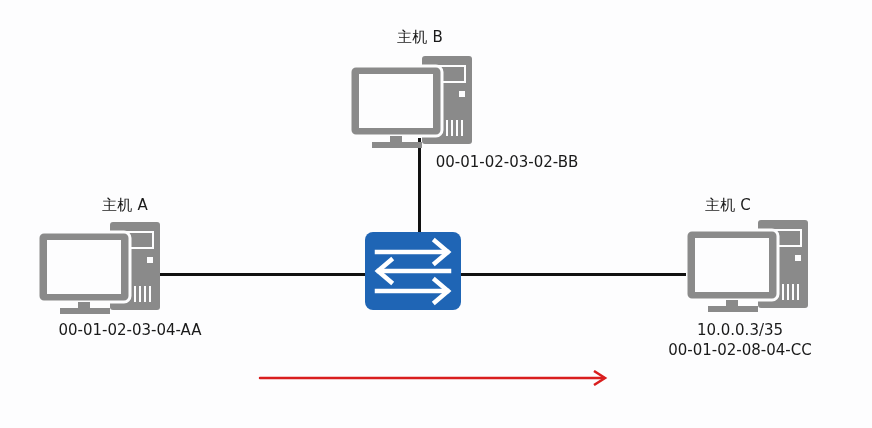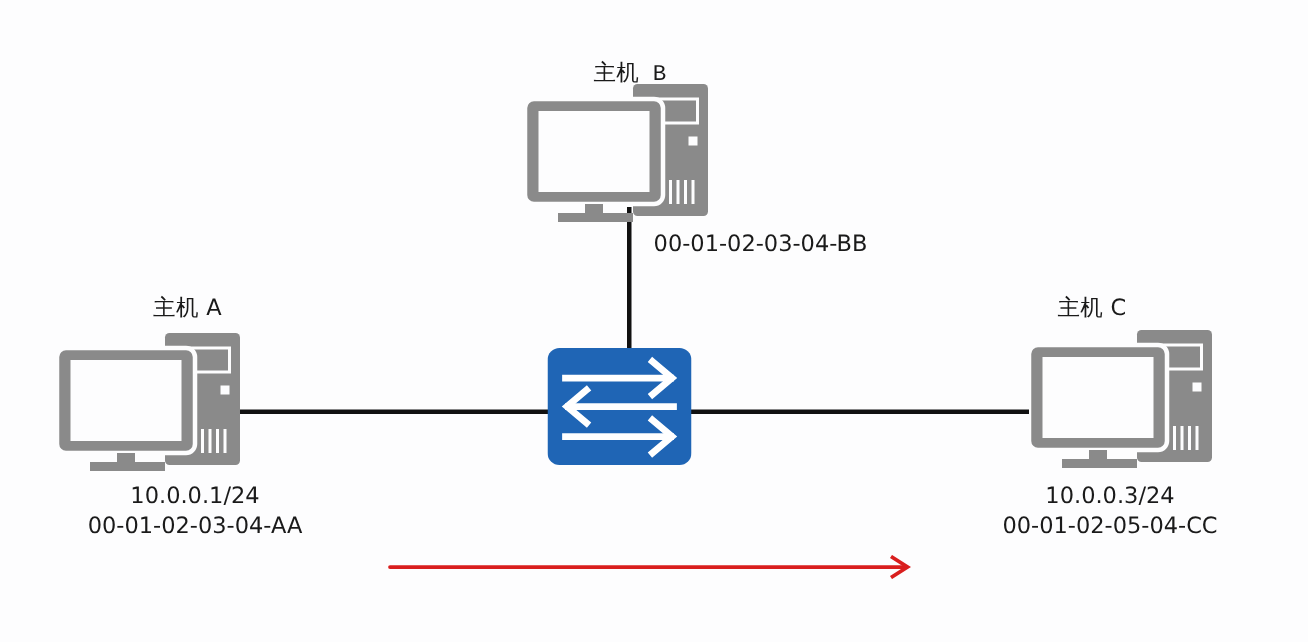--- a/index.html
+++ b/index.html
@@ -13,40 +13,40 @@
   .wire { background: #111; }
   svg { display: block; }
 </style>
 </head>
 <body>
 
 <div class="abs wire" style="left:158px; top:273px; width:210px; height:3px;"></div>
 <div class="abs wire" style="left:458px; top:273px; width:232px; height:3px;"></div>
 <div class="abs wire" style="left:418px; top:138px; width:3px; height:96px;"></div>
 
-<div class="abs label" style="left:380px; top:39px; width:80px;font-family:Liberation Mono, monospace;">主机 B</div>
+<div class="abs label" style="left:380px; top:28px; width:80px;">主机 B</div>
 <div class="abs" style="left:350px; top:56px;">
   <svg width="130" height="96" viewBox="0 0 130 96">
     <rect x="72" y="0" width="50" height="88" rx="3" fill="#8a8a8a"></rect>
     <rect x="80" y="10" width="35" height="16" fill="none" stroke="#fdfdfe" stroke-width="2"></rect>
     <rect x="109" y="35" width="6" height="6" fill="#fdfdfe"></rect>
     <g fill="#fdfdfe">
         <rect x="96" y="64" width="2" height="16"></rect>
         <rect x="101" y="64" width="2" height="16"></rect>
         <rect x="106" y="64" width="2" height="16"></rect>
         <rect x="111" y="64" width="2" height="16"></rect>
       </g>
     <rect x="0" y="10" width="92" height="70" rx="6" fill="#8a8a8a" stroke="#fdfdfe" stroke-width="3"></rect>
     <rect x="9" y="18" width="74" height="54" fill="#fdfdfe"></rect>
     <rect x="40" y="80" width="12" height="6" fill="#8a8a8a"></rect>
     <rect x="22" y="86" width="50" height="6" fill="#8a8a8a"></rect>
   </svg>
 </div>
 <div class="abs addr" style="left:412px; top:152px; width:190px;">
-  <div>00-01-02-03-04-BB</div>
+  <div>00-01-02-03-02-BB</div>
 </div>
 
 <div class="abs label" style="left:85px; top:196px; width:80px;">主机 A</div>
 <div class="abs" style="left:38px; top:222px;">
   <svg width="130" height="96" viewBox="0 0 130 96">
     <rect x="72" y="0" width="50" height="88" rx="3" fill="#8a8a8a"></rect>
     <rect x="80" y="10" width="35" height="16" fill="none" stroke="#fdfdfe" stroke-width="2"></rect>
     <rect x="109" y="35" width="6" height="6" fill="#fdfdfe"></rect>
     <g fill="#fdfdfe">
         <rect x="96" y="64" width="2" height="16"></rect>
@@ -54,21 +54,20 @@
         <rect x="106" y="64" width="2" height="16"></rect>
         <rect x="111" y="64" width="2" height="16"></rect>
       </g>
     <rect x="0" y="10" width="92" height="70" rx="6" fill="#8a8a8a" stroke="#fdfdfe" stroke-width="3"></rect>
     <rect x="9" y="18" width="74" height="54" fill="#fdfdfe"></rect>
     <rect x="40" y="80" width="12" height="6" fill="#8a8a8a"></rect>
     <rect x="22" y="86" width="50" height="6" fill="#8a8a8a"></rect>
   </svg>
 </div>
 <div class="abs addr" style="left:30px; top:320px; width:200px;">
-  <div>10.0.0.1/24</div>
   <div>00-01-02-03-04-AA</div>
 </div>
 
 <div class="abs label" style="left:688px; top:196px; width:80px;">主机 C</div>
 <div class="abs" style="left:686px; top:220px;">
   <svg width="130" height="96" viewBox="0 0 130 96">
     <rect x="72" y="0" width="50" height="88" rx="3" fill="#8a8a8a"></rect>
     <rect x="80" y="10" width="35" height="16" fill="none" stroke="#fdfdfe" stroke-width="2"></rect>
     <rect x="109" y="35" width="6" height="6" fill="#fdfdfe"></rect>
     <g fill="#fdfdfe">
@@ -77,22 +76,22 @@
         <rect x="106" y="64" width="2" height="16"></rect>
         <rect x="111" y="64" width="2" height="16"></rect>
       </g>
     <rect x="0" y="10" width="92" height="70" rx="6" fill="#8a8a8a" stroke="#fdfdfe" stroke-width="3"></rect>
     <rect x="9" y="18" width="74" height="54" fill="#fdfdfe"></rect>
     <rect x="40" y="80" width="12" height="6" fill="#8a8a8a"></rect>
     <rect x="22" y="86" width="50" height="6" fill="#8a8a8a"></rect>
   </svg>
 </div>
 <div class="abs addr" style="left:640px; top:320px; width:200px;">
-  <div>10.0.0.3/24</div>
-  <div>00-01-02-05-04-CC</div>
+  <div>10.0.0.3/35</div>
+  <div>00-01-02-08-04-CC</div>
 </div>
 
 <div class="abs" style="left:365px; top:232px;">
   <svg width="96" height="78" viewBox="0 0 96 78">
     <rect x="0" y="0" width="96" height="78" rx="8" fill="#1f65b5"></rect>
     <g stroke="#ffffff" stroke-width="4.5" fill="none" stroke-linecap="square">
       <line x1="12" y1="20" x2="82" y2="20"></line>
         <polyline points="70,9 83,20 70,31"></polyline>
       <line x1="84" y1="39" x2="14" y2="39"></line>
         <polyline points="26,28 13,39 26,50"></polyline>

